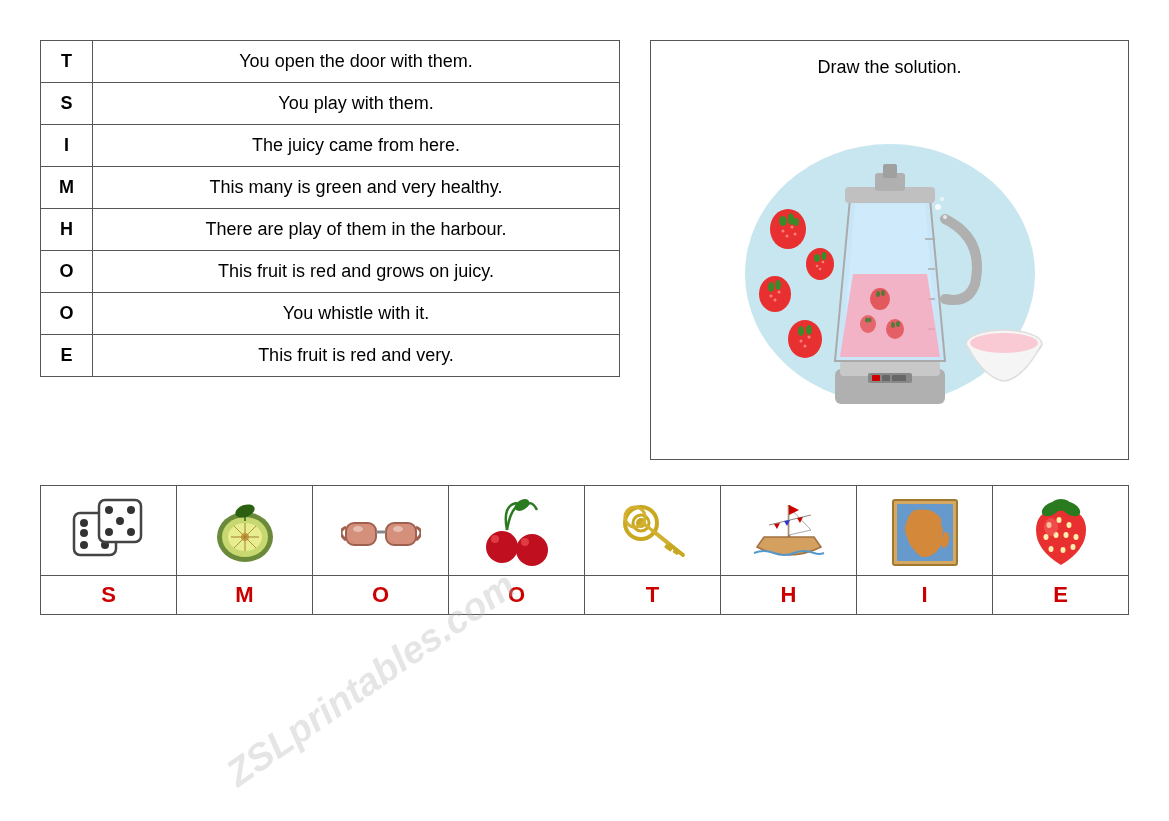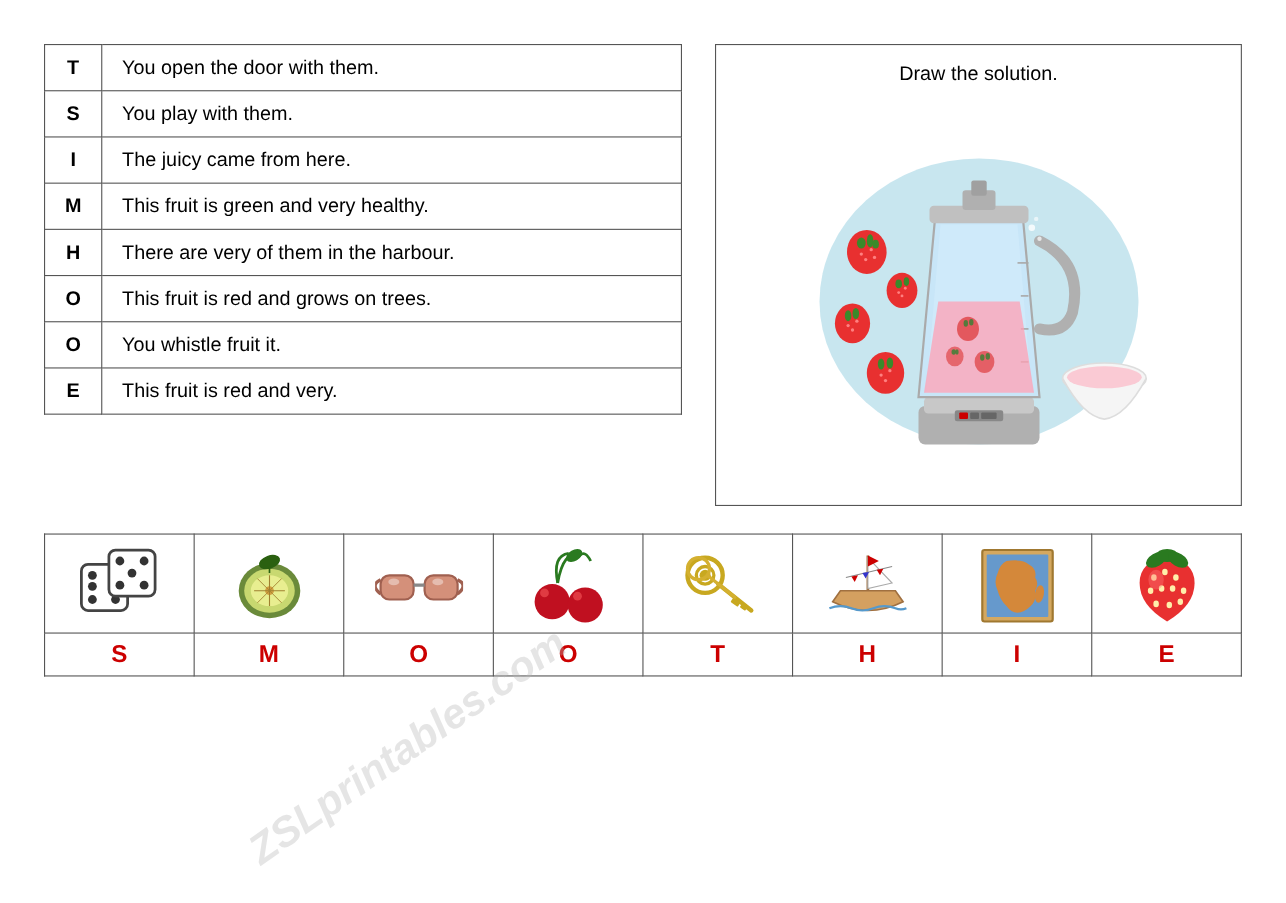--- a/index.html
+++ b/index.html
@@ -27,20 +27,21 @@
     }
 
     
     .clue-table {
       border-collapse: collapse;
       flex: 0 0 580px;
     }
     .clue-table td {
       border: 1.5px solid #555;
       padding: 10px 18px;
+      text-align: center;
       font-size: 18px;
     }
     .clue-table td.letter-cell {
       font-weight: bold;
       width: 50px;
       text-align: center;
     }
     .clue-table td.clue-cell {
       min-width: 480px;
     }
@@ -133,33 +134,33 @@
           <tr>
     <td class="letter-cell">S</td>
     <td class="clue-cell">You play with them.</td>
   </tr>
           <tr>
     <td class="letter-cell">I</td>
     <td class="clue-cell">The juicy came from here.</td>
   </tr>
           <tr>
     <td class="letter-cell">M</td>
-    <td class="clue-cell">This fruit is green and very healthy.</td>
+    <td class="clue-cell">This many is green and very healthy.</td>
   </tr>
           <tr>
     <td class="letter-cell">H</td>
-    <td class="clue-cell">There are very of them in the harbour.</td>
+    <td class="clue-cell">There are play of them in the harbour.</td>
   </tr>
           <tr>
     <td class="letter-cell">O</td>
-    <td class="clue-cell">This fruit is red and grows on trees.</td>
+    <td class="clue-cell">This fruit is red and grows on juicy.</td>
   </tr>
           <tr>
     <td class="letter-cell">O</td>
-    <td class="clue-cell">You whistle fruit it.</td>
+    <td class="clue-cell">You whistle with it.</td>
   </tr>
           <tr>
     <td class="letter-cell">E</td>
     <td class="clue-cell">This fruit is red and very.</td>
   </tr>
         </tbody>
     </table>
 
     <div class="draw-solution-box">
       <div class="draw-solution-title">Draw the solution.</div>

